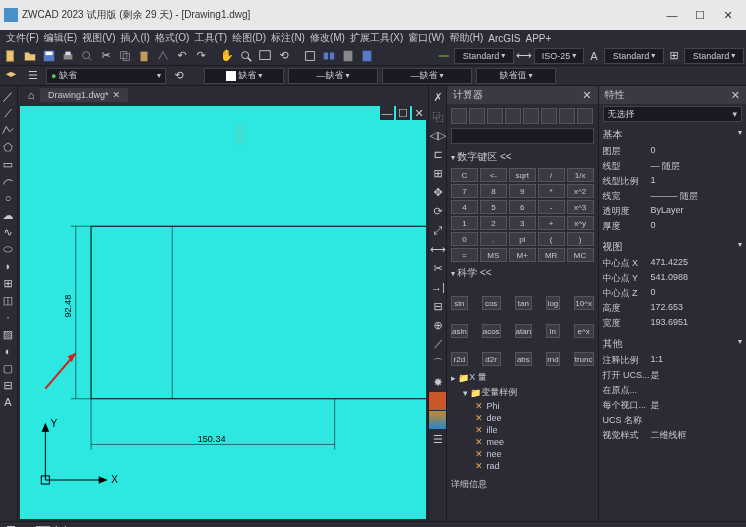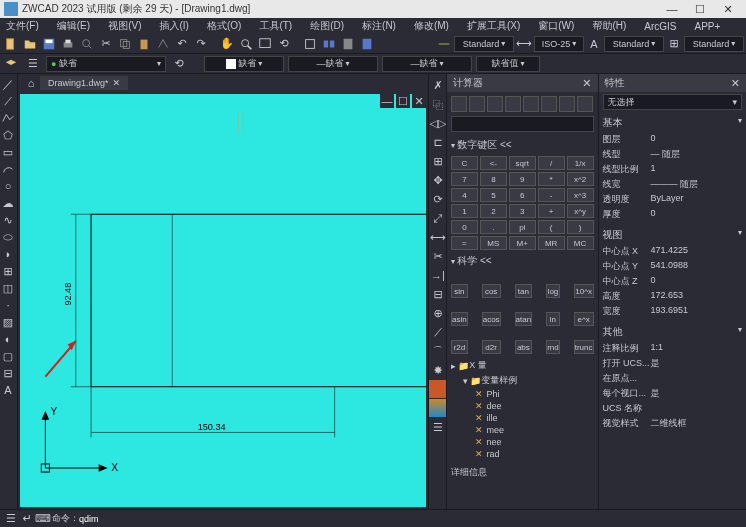--- a/index.html
+++ b/index.html
@@ -1,21 +1,21 @@
 <!DOCTYPE html>
 <html><head>
 <meta charset="utf-8">
 <style>
 * { margin: 0; padding: 0; box-sizing: border-box; font-family: "Microsoft YaHei", sans-serif; }
 body { background: #2b2b35; color: #c8c8d0; font-size: 10px; width: 746px; height: 527px; overflow: hidden; }
-.titlebar { background: #e8e8e8; color: #333; height: 18px; display: flex; align-items: center; padding: 0 4px; font-size: 10px; }
+.titlebar { background: #e8e8e8; color: #333; height: 30px; display: flex; align-items: center; padding: 0 4px; font-size: 10px; }
 .titlebar .icon { width: 14px; height: 14px; background: #4890c8; margin-right: 4px; }
 .titlebar .spacer { flex: 1; }
 .titlebar .winbtn { width: 28px; text-align: center; font-size: 11px; cursor: pointer; }
-.menubar { background: #2b2b35; height: 16px; display: flex; align-items: center; padding: 0 4px; font-size: 10px; gap: 14px; }
+.menubar { background: #2b2b35; height: 16px; display: flex; align-items: center; padding: 0 4px; font-size: 10px; gap: 1px; }
 .menubar span { padding: 0 2px; cursor: pointer; }
 .toolbar1 { background: #2b2b35; height: 20px; display: flex; align-items: center; padding: 0 2px; gap: 1px; border-bottom: 1px solid #1a1a22; }
 .tbtn { width: 18px; height: 18px; display: flex; align-items: center; justify-content: center; font-size: 11px; cursor: pointer; }
 .tbtn svg { width: 14px; height: 14px; }
 .toolbar2 { background: #2b2b35; height: 20px; display: flex; align-items: center; padding: 0 2px; gap: 4px; border-bottom: 1px solid #1a1a22; }
 .combo { background: #1a1a22; border: 1px solid #444; height: 16px; display: flex; align-items: center; padding: 0 4px; font-size: 9px; justify-content: center; }
 .combo .arrow { margin-left: 2px; font-size: 8px; }
 .main { display: flex; height: calc(100% - 92px); }
 .lefttools { width: 18px; background: #2b2b35; display: flex; flex-direction: column; gap: 1px; padding-top: 2px; border-right: 1px solid #1a1a22; }
 .lefttools .tbtn { width: 16px; height: 16px; }
@@ -205,21 +205,21 @@
     </div>
   <div class="tbtn">☰</div>
   <div class="combo" style="width:120px">
     <span style="color:#58c858">●</span>&nbsp;<span>缺省</span><span class="arrow" style="margin-left:auto">▾</span>
   </div>
   <div class="tbtn">⟲</div>
   <div style="width:8px"></div>
   <div class="combo" style="width:80px"><span style="width:10px;height:10px;background:#fff;display:inline-block"></span>&nbsp;<span>缺省</span><span class="arrow">▾</span></div>
   <div class="combo" style="width:90px">— <span>缺省</span><span class="arrow">▾</span></div>
   <div class="combo" style="width:90px">— <span>缺省</span><span class="arrow">▾</span></div>
-  <div class="combo" style="width:64px">
+  <div class="combo" style="width:80px">
       <span>缺省值</span>
       <span class="arrow">▾</span>
     </div>
 </div>
 
 <div class="main">
 
   <div class="lefttools">
     <div class="tbtn">／</div>
     <div class="tbtn">⟋</div>

